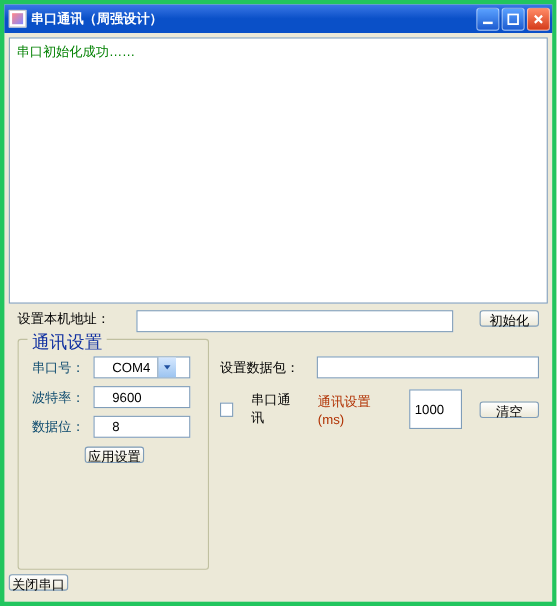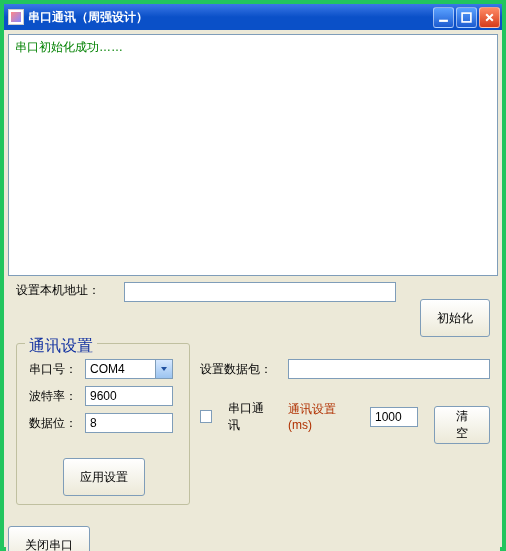--- a/index.html
+++ b/index.html
@@ -104,30 +104,29 @@
   .addr-input {
     flex: 1;
     height: 20px;
     border: 1px solid #7F9DB9;
     background: #fff;
     padding: 0 4px;
     font-size: 12px;
     box-sizing: border-box;
   }
   .xp-button {
-    height: 38px;
+    height: 15px;
     min-width: 54px;
-    padding: 0 16px;
+    padding: 0 0;
     border: 1px solid #7F9DB9;
     background: linear-gradient(to bottom,#fff,#ECE9D8);
     border-radius: 3px;
     font-size: 12px;
     cursor: pointer;
     box-sizing: border-box;
-    margin-top: 17px;
   }
 
   .lower {
     flex: 1;
     display: flex;
     padding: 2px 8px 4px 8px;
     gap: 10px;
     box-sizing: border-box;
   }
 
@@ -152,31 +151,31 @@
     width: 174px;
     flex-shrink: 0;
   }
   .setting-row {
     display: flex;
     align-items: center;
     margin: 7px 0;
     gap: 6px;
   }
   .setting-row .slabel {
-    color: #000000;
+    color: #0c4a6e;
     width: 50px;
     white-space: nowrap;
   }
   .setting-row input, .setting-row .dropdown {
     width: 88px;
     height: 20px;
     border: 1px solid #7F9DB9;
     background: #fff;
     font-size: 12px;
-    padding: 0 4px;
+    padding: 0 16px;
     box-sizing: border-box;
   }
   .setting-row input[disabled] {
     background: #ECE9D8;
   }
   .dropdown {
     position: relative;
     display: flex;
     align-items: center;
   }
@@ -222,21 +221,21 @@
   .chk {
     width: 13px;
     height: 13px;
     border: 1px solid #7F9DB9;
     background: #fff;
     box-sizing: border-box;
   }
   .ms-label { color: #B03000; margin-left: auto; }
   .ms-input {
     width: 48px;
-    height: 20px;
+    height: 36px;
     border: 1px solid #7F9DB9;
     background: #fff;
     padding: 0 4px;
     font-size: 12px;
     box-sizing: border-box;
   }
 
   .bottom-row {
     display: flex;
     justify-content: flex-start;

